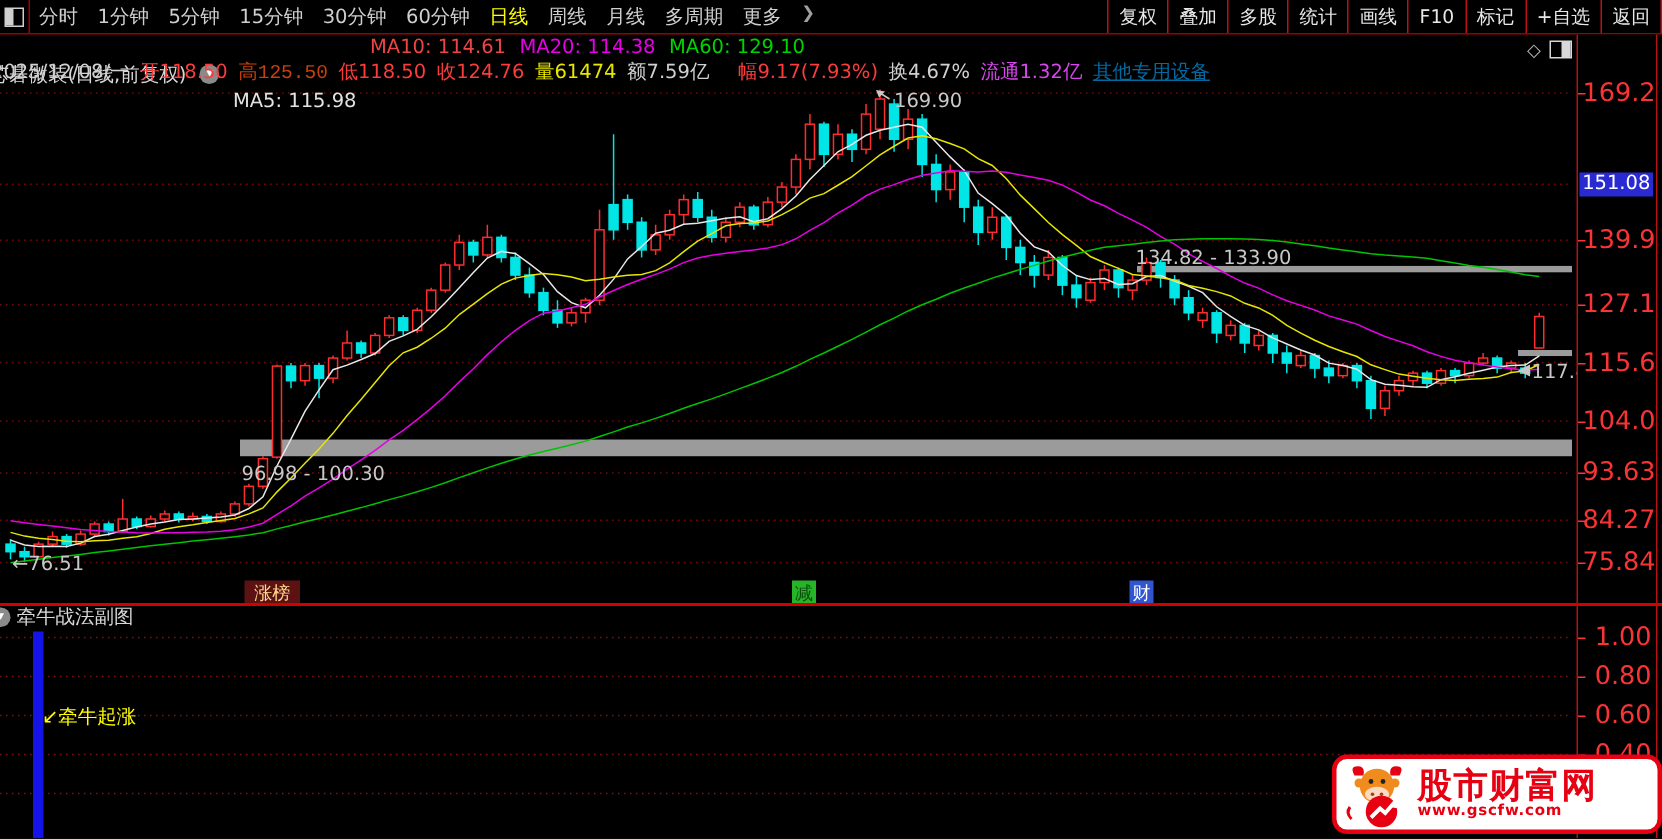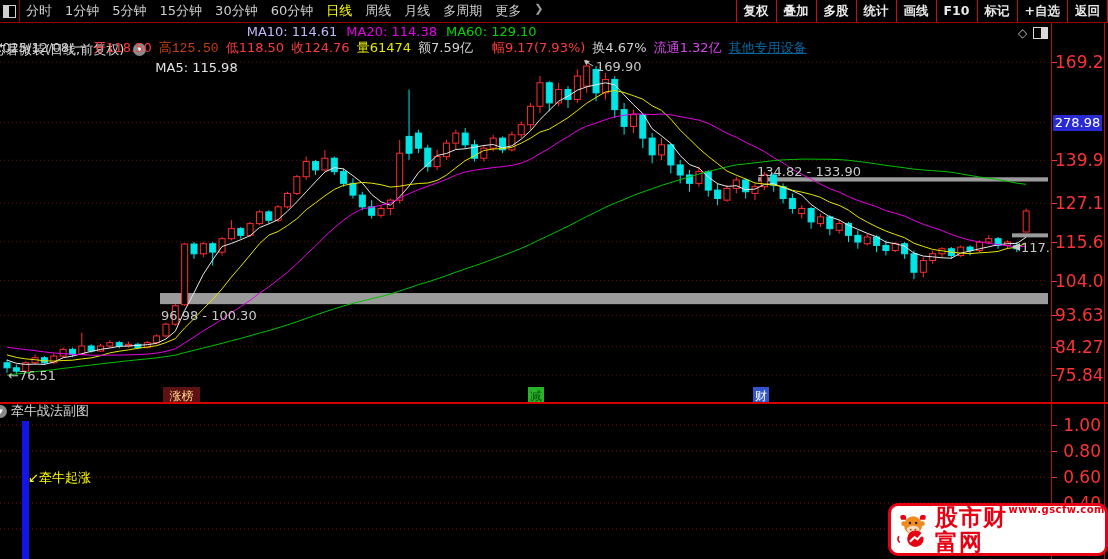--- a/index.html
+++ b/index.html
@@ -8,21 +8,21 @@
   
   .menubar{position:absolute;left:0;top:0;width:1108px;height:22px;border-bottom:1px solid #9e0000;
            display:flex;align-items:center;font-size:13px;color:#cfcfcf;}
   .panel-toggle{width:11px;height:11px;border:1px solid #cfcfcf;margin-left:3px;position:relative;flex:0 0 auto;}
   .panel-toggle::after{content:"";position:absolute;left:0;top:0;width:5px;height:11px;background:#cfcfcf;}
   .menu-sep{width:1px;height:22px;background:#9e0000;margin-left:3px;flex:0 0 auto;}
   .menu-items{display:flex;gap:13px;margin-left:6px;white-space:nowrap;}
   .menu-item{cursor:default;}
   .menu-item.active{color:#ffff00;}
   .menu-more-arrow{color:#9f9f9f;font-size:11px;}
-  .right-buttons{position:absolute;right:0;top:0;height:22px;display:flex;font-weight:bold;}
+  .right-buttons{position:absolute;right:0;top:0;height:22px;display:flex;}
   .rbtn{height:22px;line-height:22px;padding:0 7px;border-left:1px solid #c01010;color:#e8e8e8;font-size:12.5px;white-space:nowrap;}
   .rbtn:last-child{border-right:1px solid #c01010;}
   
   .inforow{position:absolute;left:0;display:flex;align-items:center;white-space:nowrap;z-index:20;font-size:13px;}
   .row-ma{top:24px;margin-left:-7px;gap:9px;}
   .row-quote{top:39px;margin-left:-6px;gap:7px;}
   .stock-title{color:#d8d8d8;}
   .dd-circle{width:13px;height:13px;border-radius:50%;background:#8a8a8a;color:#fff;font-size:9px;
              line-height:13px;text-align:center;flex:0 0 auto;}
   
@@ -40,21 +40,21 @@
   .axis-badge{position:absolute;left:1px;width:49px;text-align:center;color:#ffffff;background:#2a2ad2;
               font-size:13px;line-height:16px;}
   
   .divider{position:absolute;left:0;top:402px;width:1108px;height:2px;background:#d40000;z-index:12;}
   .subheader{position:absolute;left:0;top:404px;height:14px;display:flex;align-items:center;gap:4px;z-index:20;
              color:#d8d8d8;font-size:13px;}
   .subheader .dd-circle{margin-left:-6px;}
   
   .logo{position:absolute;left:888px;top:503px;width:210px;height:47px;background:#ffffff;
         border:3px solid #e60012;border-radius:10px;display:flex;align-items:center;z-index:50;padding-left:4px;}
-  .logo-text{display:flex;flex-direction:row;line-height:1.05;margin-left:4px;}
+  .logo-text{display:flex;flex-direction:column;line-height:1.05;margin-left:4px;}
   .logo-name{color:#e60012;font-size:23px;font-weight:bold;letter-spacing:1px;}
   .logo-url{color:#e60012;font-size:10px;font-weight:bold;letter-spacing:0.5px;}
 </style>
 </head>
 <body>
 
 <div class="app">
 
   <div class="menubar">
     <div class="panel-toggle"></div>
@@ -84,21 +84,21 @@
         <span class="rbtn">+自选</span>
         <span class="rbtn">返回</span>
       </div>
   </div>
 
   <div class="inforow row-ma">
     <span class="stock-title">芯碁微装(日线,前复权)</span>
     <span class="dd-circle">▾</span>
     <span id="ma-segments" style="display:flex;gap:9px;">
         <span style="color: rgb(226, 226, 226); margin-top: 36px;">MA5: 115.98</span>
-        <span style="color: #c4b5fd;">MA10: 114.61</span>
+        <span style="color: #ef4444;">MA10: 114.61</span>
         <span style="color: rgb(230, 0, 230);">MA20: 114.38</span>
         <span style="color: rgb(0, 212, 0);">MA60: 129.10</span>
       </span>
   </div>
 
   <div class="inforow row-quote" id="quote-row">
       <span style="color: rgb(208, 208, 208);">2025/12/08/一</span>
       <span style="color: rgb(250, 60, 60);">开118.50</span>
       <span style="color: #c2410c; font-family: Liberation Mono, monospace;">高125.50</span>
       <span style="color: rgb(250, 60, 60);">低118.50</span>
@@ -389,21 +389,21 @@
       <div class="axis-label" style="top: 394px;">1.00</div>
       <div class="axis-dash" style="top: 402px;"></div>
       <div class="axis-label" style="top: 420px;">0.80</div>
       <div class="axis-dash" style="top: 428px;"></div>
       <div class="axis-label" style="top: 446px;">0.60</div>
       <div class="axis-dash" style="top: 454px;"></div>
       <div class="axis-label" style="top: 472px;">0.40</div>
       <div class="axis-dash" style="top: 480px;"></div>
       <div class="axis-label" style="top: 498px;">0.20</div>
       <div class="axis-dash" style="top: 506px;"></div>
-      <div class="axis-badge" style="top: 91.7564px; background: rgb(42, 42, 210);">278.98</div>
+      <div class="axis-badge" style="top: 91.7564px; background: rgb(42, 42, 210);">151.08</div>
     </div>
 
   <div class="divider"></div>
 
   <div class="subheader">
     <span class="dd-circle">▾</span>
     <span>牵牛战法副图</span>
   </div>
   <svg class="sub-svg" id="sub-chart" width="1052" height="141" viewBox="0 0 1052 141">
       <line x1="0" y1="7" x2="1048" y2="7" stroke="#7c1414" stroke-width="1" stroke-dasharray="1 3"></line>

